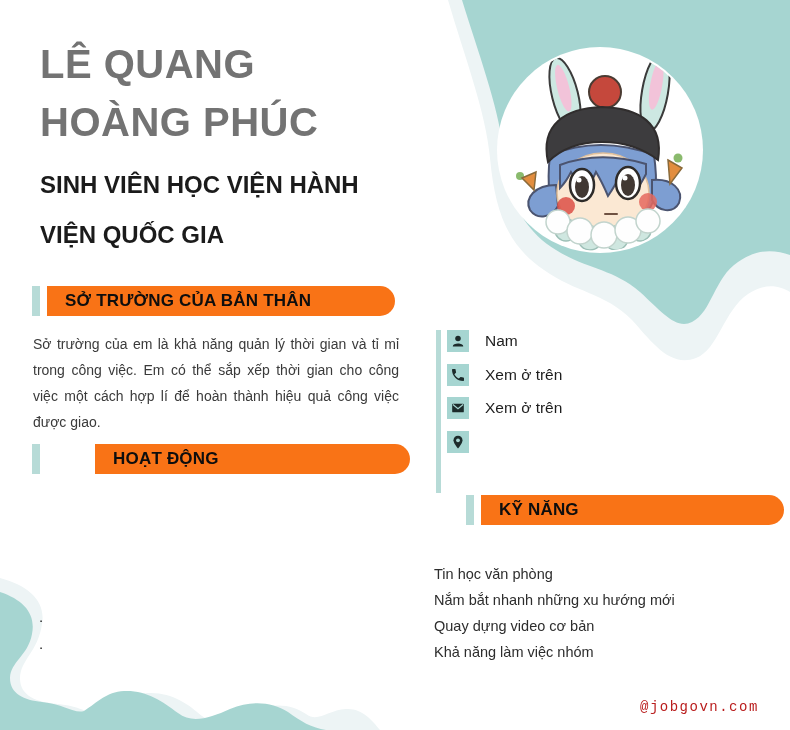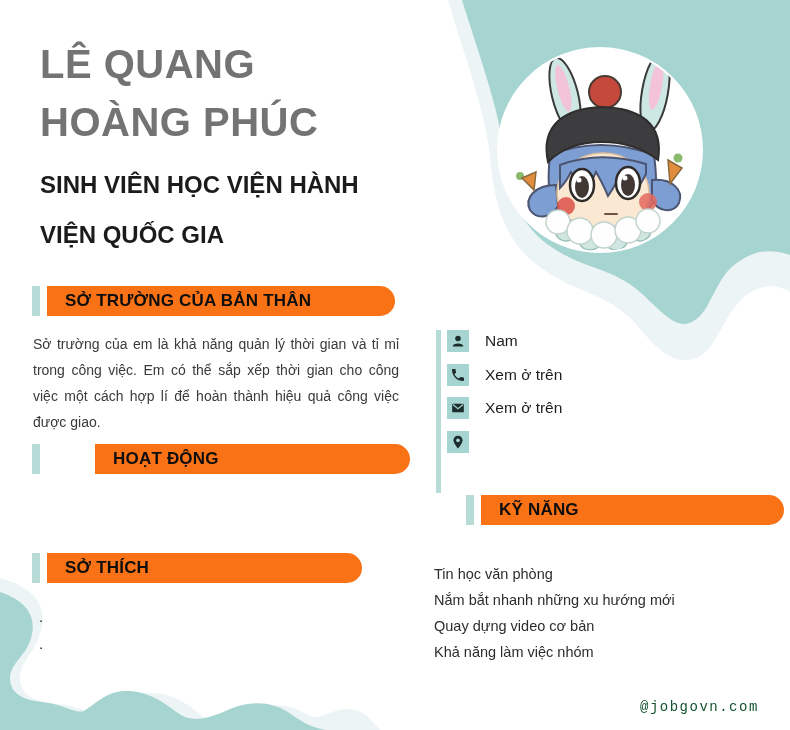--- a/index.html
+++ b/index.html
@@ -27,21 +27,21 @@
   #info{position:absolute;z-index:2;left:436px;top:330px;display:flex;}
   #info-rail{width:5px;height:163px;background:#b7dbd7;margin-right:6px;}
   #info-rows{display:flex;flex-direction:column;gap:11.5px;}
   .info-row{display:flex;align-items:center;height:22px;}
   .info-ic{width:22px;height:22px;background:#a6d5d1;display:flex;align-items:center;justify-content:center;}
   .info-ic svg{display:block;}
   .info-label{margin-left:16px;font-size:15.5px;color:#1e1e1e;white-space:nowrap;}
   #skill-list{position:absolute;z-index:2;left:434px;top:561px;font-size:14.5px;line-height:26px;color:#2d2d2d;}
   #watermark{position:absolute;z-index:2;left:640px;top:699px;
              font-family:"Liberation Mono","DejaVu Sans Mono",monospace;
-             font-size:14px;letter-spacing:1.5px;color:#14532d;white-space:nowrap;}
+             font-size:14px;letter-spacing:1.5px;color:#b91c1c;white-space:nowrap;}
 </style>
 </head>
 <body>
 
 <div id="cv">
 
   <svg id="bg" width="790" height="730" viewBox="0 0 790 730">
 
     <path fill="#edf4f5" d="M448,0 C464,55 486,112 490,158 C495,212 508,246 544,270
          C576,293 604,292 632,320 C652,342 670,368 696,358
@@ -141,25 +141,20 @@
     <div class="sec-bar">SỞ TRƯỜNG CỦA BẢN THÂN</div>
   </div>
   <div class="para" id="para-strengths">Sở trường của em là khả năng quản lý thời gian và tỉ mỉ trong công việc. Em có thể sắp xếp thời gian cho công việc một cách hợp lí để hoàn thành hiệu quả công việc được giao.</div>
 
   <div class="sec-header" id="hdr-activities">
     <div class="sec-accent"></div>
     <div class="sec-gap"></div>
     <div class="sec-bar">HOẠT ĐỘNG</div>
   </div>
 
-  <div class="sec-header" id="hdr-hobbies">
-    <div class="sec-accent"></div>
-    <div class="sec-gap"></div>
-    <div class="sec-bar">SỞ THÍCH</div>
-  </div>
   <div id="hobby-list">
     <div>.</div>
     <div>.</div>
   </div>
 
   <div id="info">
     <div id="info-rail"></div>
     <div id="info-rows">
       <div class="info-row">
         <div class="info-ic">

